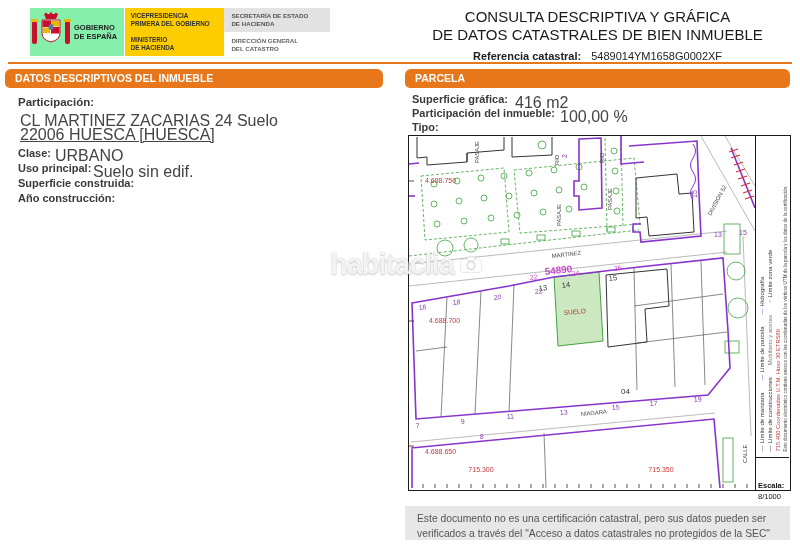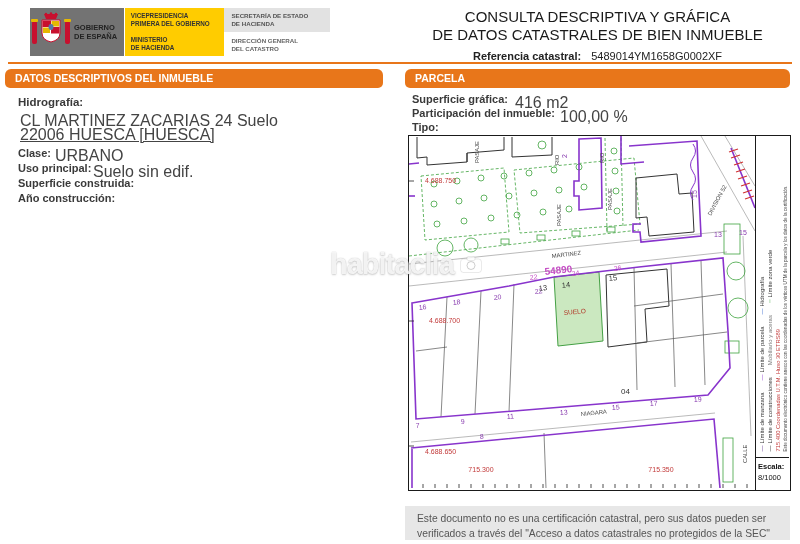--- a/index.html
+++ b/index.html
@@ -1,21 +1,21 @@
 <!DOCTYPE html>
 <html><head>
 <meta charset="utf-8">
 <style>
   html,body{margin:0;padding:0;background:#fff;}
   .page{position:relative;width:800px;height:544px;background:#fff;
         font-family:"Liberation Sans",sans-serif;color:#333;overflow:hidden;}
   .abs{position:absolute;}
   
   .gov{left:30px;top:8px;width:300px;height:48px;display:flex;}
-  .gov-cell-1{width:94px;background:#737373;display:flex;align-items:center;border-right:1px solid #fff;}
+  .gov-cell-1{width:94px;background:#86efac;display:flex;align-items:center;border-right:1px solid #fff;}
   .gov-name{font-size:7.5px;font-weight:bold;color:#222;line-height:1.25;white-space:pre-line;margin-left:2px;}
   .gov-cell-2{width:100px;background:#FFCC00;display:flex;flex-direction:column;justify-content:space-between;
               padding:4px 0 4px 6px;box-sizing:border-box;}
   .gov-cell-2 div{font-size:6.3px;font-weight:bold;color:#333;line-height:1.3;white-space:pre-line;}
   .gov-cell-3{width:106px;display:flex;flex-direction:column;}
   .gov-gray{background:#E2E2E2;flex:1;font-size:6.2px;font-weight:bold;color:#555;
             padding:4px 0 0 7px;line-height:1.3;white-space:pre-line;}
   .gov-white{flex:1;font-size:6.2px;font-weight:bold;color:#666;padding:5px 0 0 7px;
              line-height:1.3;white-space:pre-line;}
   
@@ -31,21 +31,21 @@
   .bar-right{left:405px;top:69px;width:385px;}
   
   .lbl{font-weight:bold;color:#3a3a3a;font-size:11px;}
   .val{color:#444;font-size:16px;}
   
   .map-box{left:408px;top:135px;width:381px;height:354px;border:1px solid #1a1a1a;display:flex;background:#fff;}
   .map-main{width:346px;height:352px;}
   .map-side{width:33px;border-left:1px solid #1a1a1a;display:flex;flex-direction:column;}
   .side-legend{flex:1;}
   .escala{height:33px;border-top:1px solid #1a1a1a;font-size:7.5px;color:#111;padding:3px 0 0 2px;box-sizing:border-box;line-height:1.5;}
-  .escala b{display:block;}
+  .escala b{display:block;margin-top:19px;}
   
   .wm{left:330px;top:248px;display:flex;align-items:center;gap:6px;pointer-events:none;}
   .wm-text{font-size:29px;font-weight:bold;letter-spacing:-1px;color:rgba(255,255,255,0.85);
            text-shadow:0 0 1px rgba(130,130,130,.55),0 1px 2px rgba(130,130,130,.35);}
   
   .note{left:405px;top:506px;width:385px;height:34px;background:#E7E7E7;border-radius:0;
         font-size:10.3px;color:#555;padding:6px 12px;box-sizing:border-box;line-height:1.45;}
 </style>
 </head>
 <body>
@@ -92,21 +92,21 @@
     <div>DE DATOS CATASTRALES DE BIEN INMUEBLE</div>
   </div>
   <div class="abs ref-row">
     <b>Referencia catastral:</b><span>5489014YM1658G0002XF</span>
   </div>
 
   <div class="abs orange-rule"></div>
 
   <div class="abs sec-bar bar-left">DATOS DESCRIPTIVOS DEL INMUEBLE</div>
 
-  <div class="abs lbl" style="left:18px;top:96px;font-size:11.5px;">Hidrografía:</div>
+  <div class="abs lbl" style="left:18px;top:96px;font-size:11.5px;">Participación:</div>
   <div class="abs val" style="left:20px;top:112px;">CL MARTINEZ ZACARIAS 24 Suelo</div>
   <div class="abs val" style="left:20px;top:126px;text-decoration:underline;">22006 HUESCA [HUESCA]</div>
 
   <div class="abs lbl" style="left:18px;top:147px;">Clase:</div>
   <div class="abs val" style="left:55px;top:147px;">URBANO</div>
   <div class="abs lbl" style="left:18px;top:162px;">Uso principal:</div>
   <div class="abs val" style="left:93px;top:163px;">Suelo sin edif.</div>
   <div class="abs lbl" style="left:18px;top:177px;">Superficie construida:</div>
   <div class="abs lbl" style="left:18px;top:192px;">Año construcción:</div>
 

